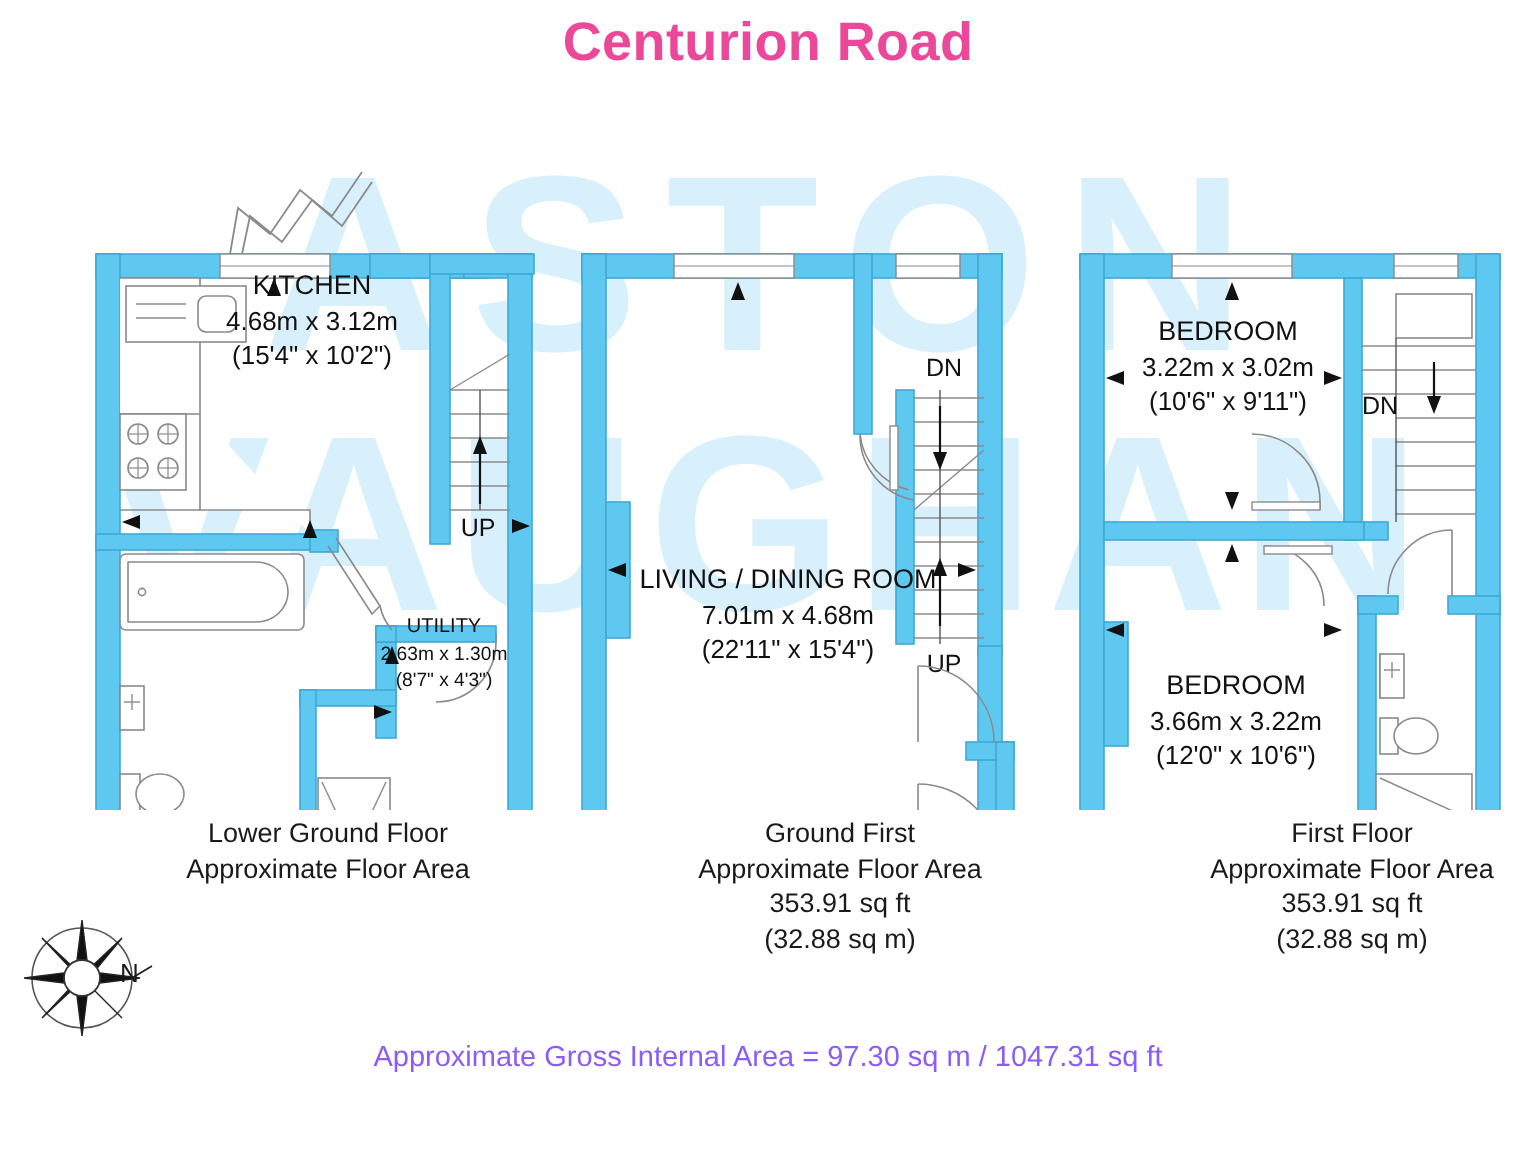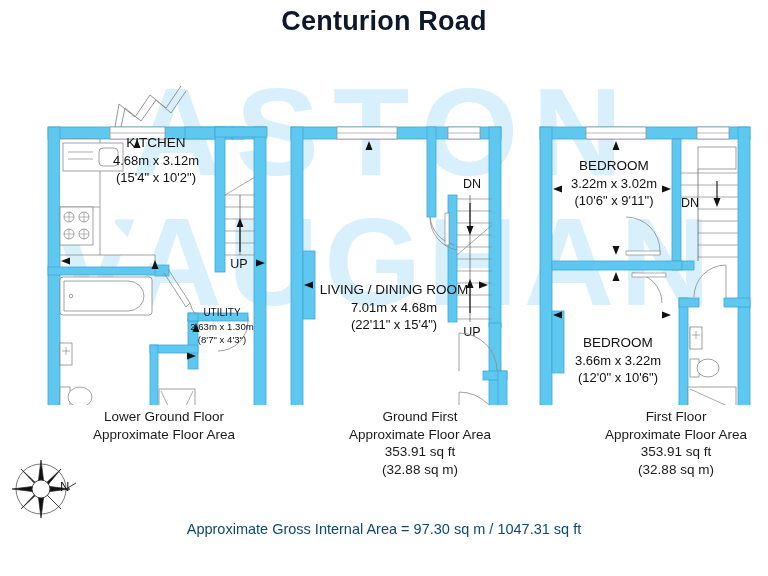--- a/index.html
+++ b/index.html
@@ -17,21 +17,21 @@
   }
   #page-title {
     position: absolute;
     top: 6px;
     left: 0;
     width: 768px;
     text-align: center;
     font-size: 27px;
     font-weight: bold;
     letter-spacing: 0.2px;
-    color: #0f172a;
+    color: #ec4899;
   }
   .plan-stage {
     position: absolute;
     top: 55px;
     left: 0;
     width: 768px;
     height: 350px;
   }
   .plan-svg {
     display: block;
@@ -54,21 +54,21 @@
   }
   .floor-caption .cap-line { display: block; white-space: nowrap; }
   .footer {
     position: absolute;
     top: 518px;
     left: 0;
     width: 768px;
     text-align: center;
     font-size: 14.5px;
     line-height: 22px;
-    color: #0c4a6e;
+    color: #8b5cf6;
   }
   .footer .foot-line { display: block; }
   .compass {
     position: absolute;
     left: 8px;
     top: 458px;
     width: 92px;
     height: 62px;
   }
   .compass-label {

